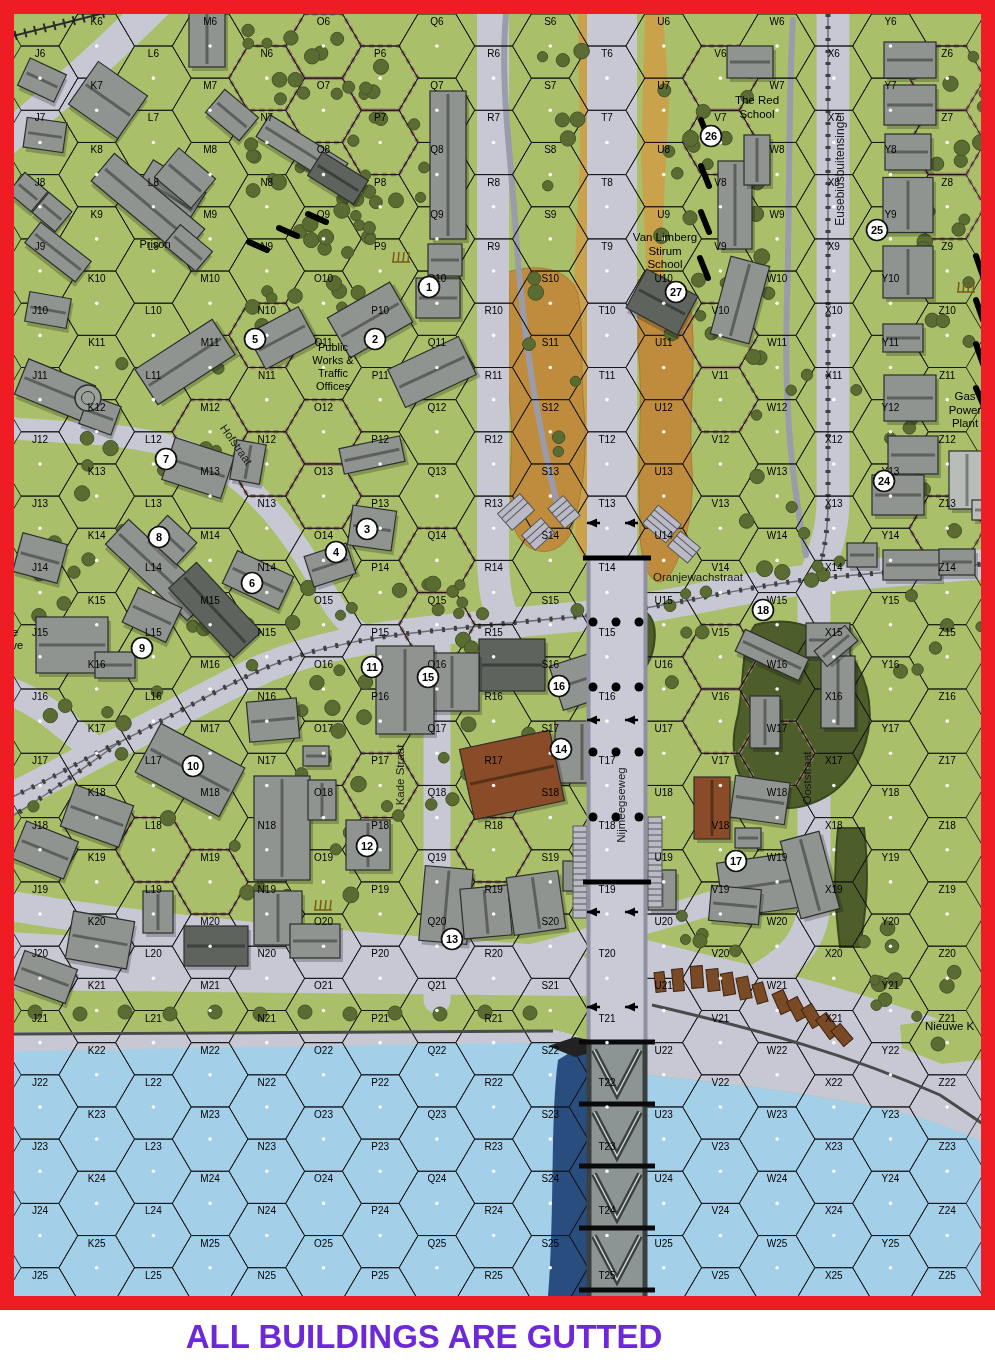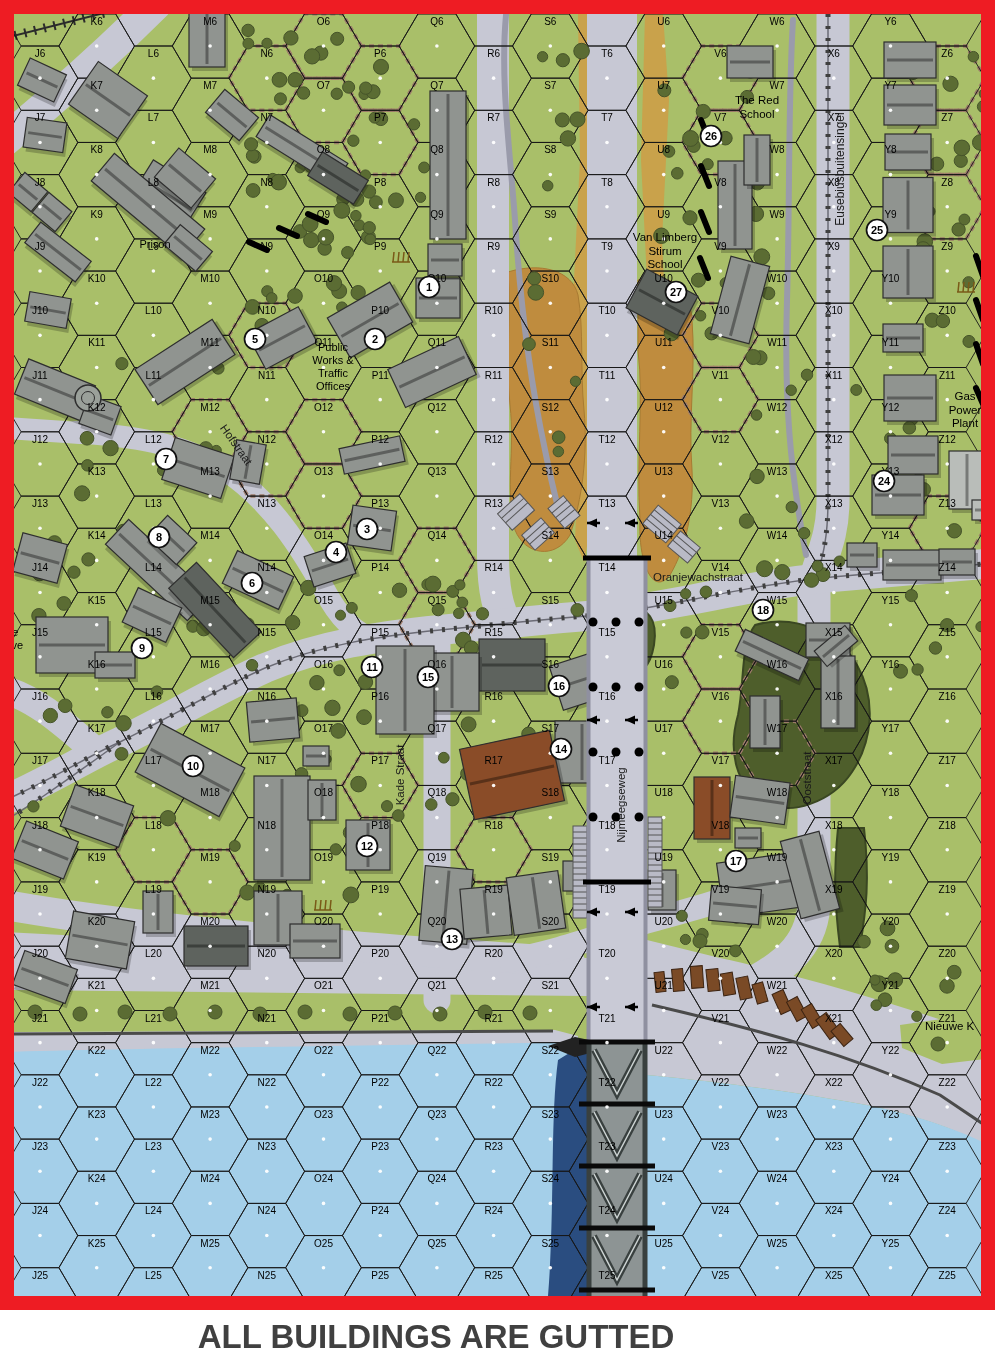--- a/index.html
+++ b/index.html
@@ -1,21 +1,21 @@
 <!DOCTYPE html>
 <html><head>
 <meta charset="utf-8">
 <style>
   html,body{margin:0;padding:0;background:#fff;}
   body{width:995px;height:1363px;position:relative;font-family:"Liberation Sans",sans-serif;overflow:hidden;}
   .frame{position:absolute;left:0;top:0;width:995px;height:1310px;background:#ee1c23;}
   svg{position:absolute;left:0;top:0;}
   .caption{position:absolute;left:0;top:1310px;width:848px;height:53px;background:#ffffff;
            display:flex;align-items:center;justify-content:center;
-           font-weight:bold;font-size:33px;color:#404040;letter-spacing:0px;padding-left:12px;}
+           font-weight:bold;font-size:33px;color:#6d28d9;letter-spacing:0px;}
 </style>
 </head>
 <body>
 
 <div class="frame"></div>
 <svg id="map" width="995" height="1310" viewBox="0 0 995 1310">
     <defs>
       <clipPath id="mapclip">
         <rect x="14" y="14" width="967" height="1282"></rect>
       </clipPath>

